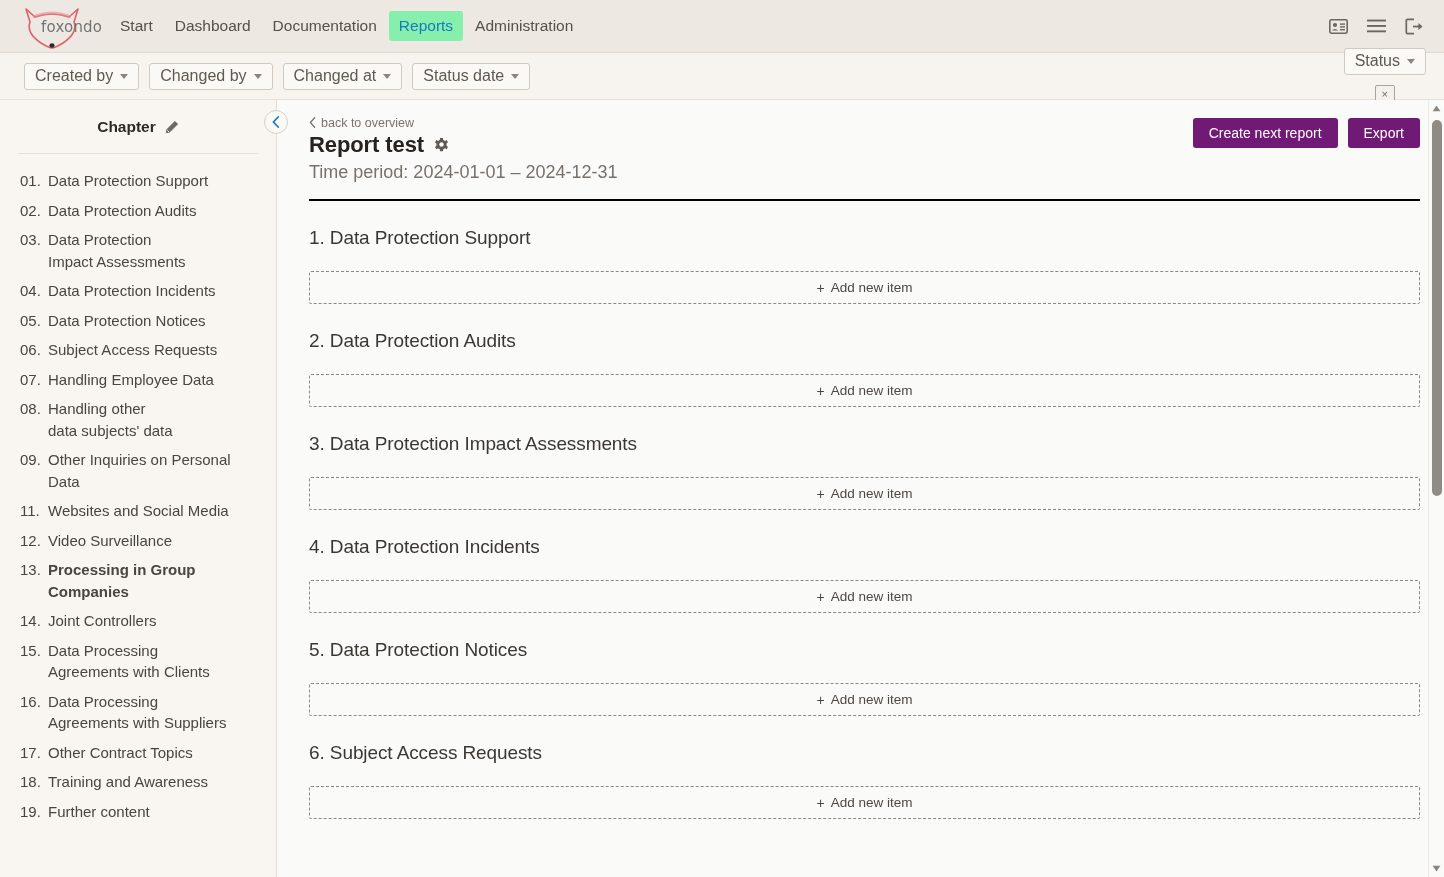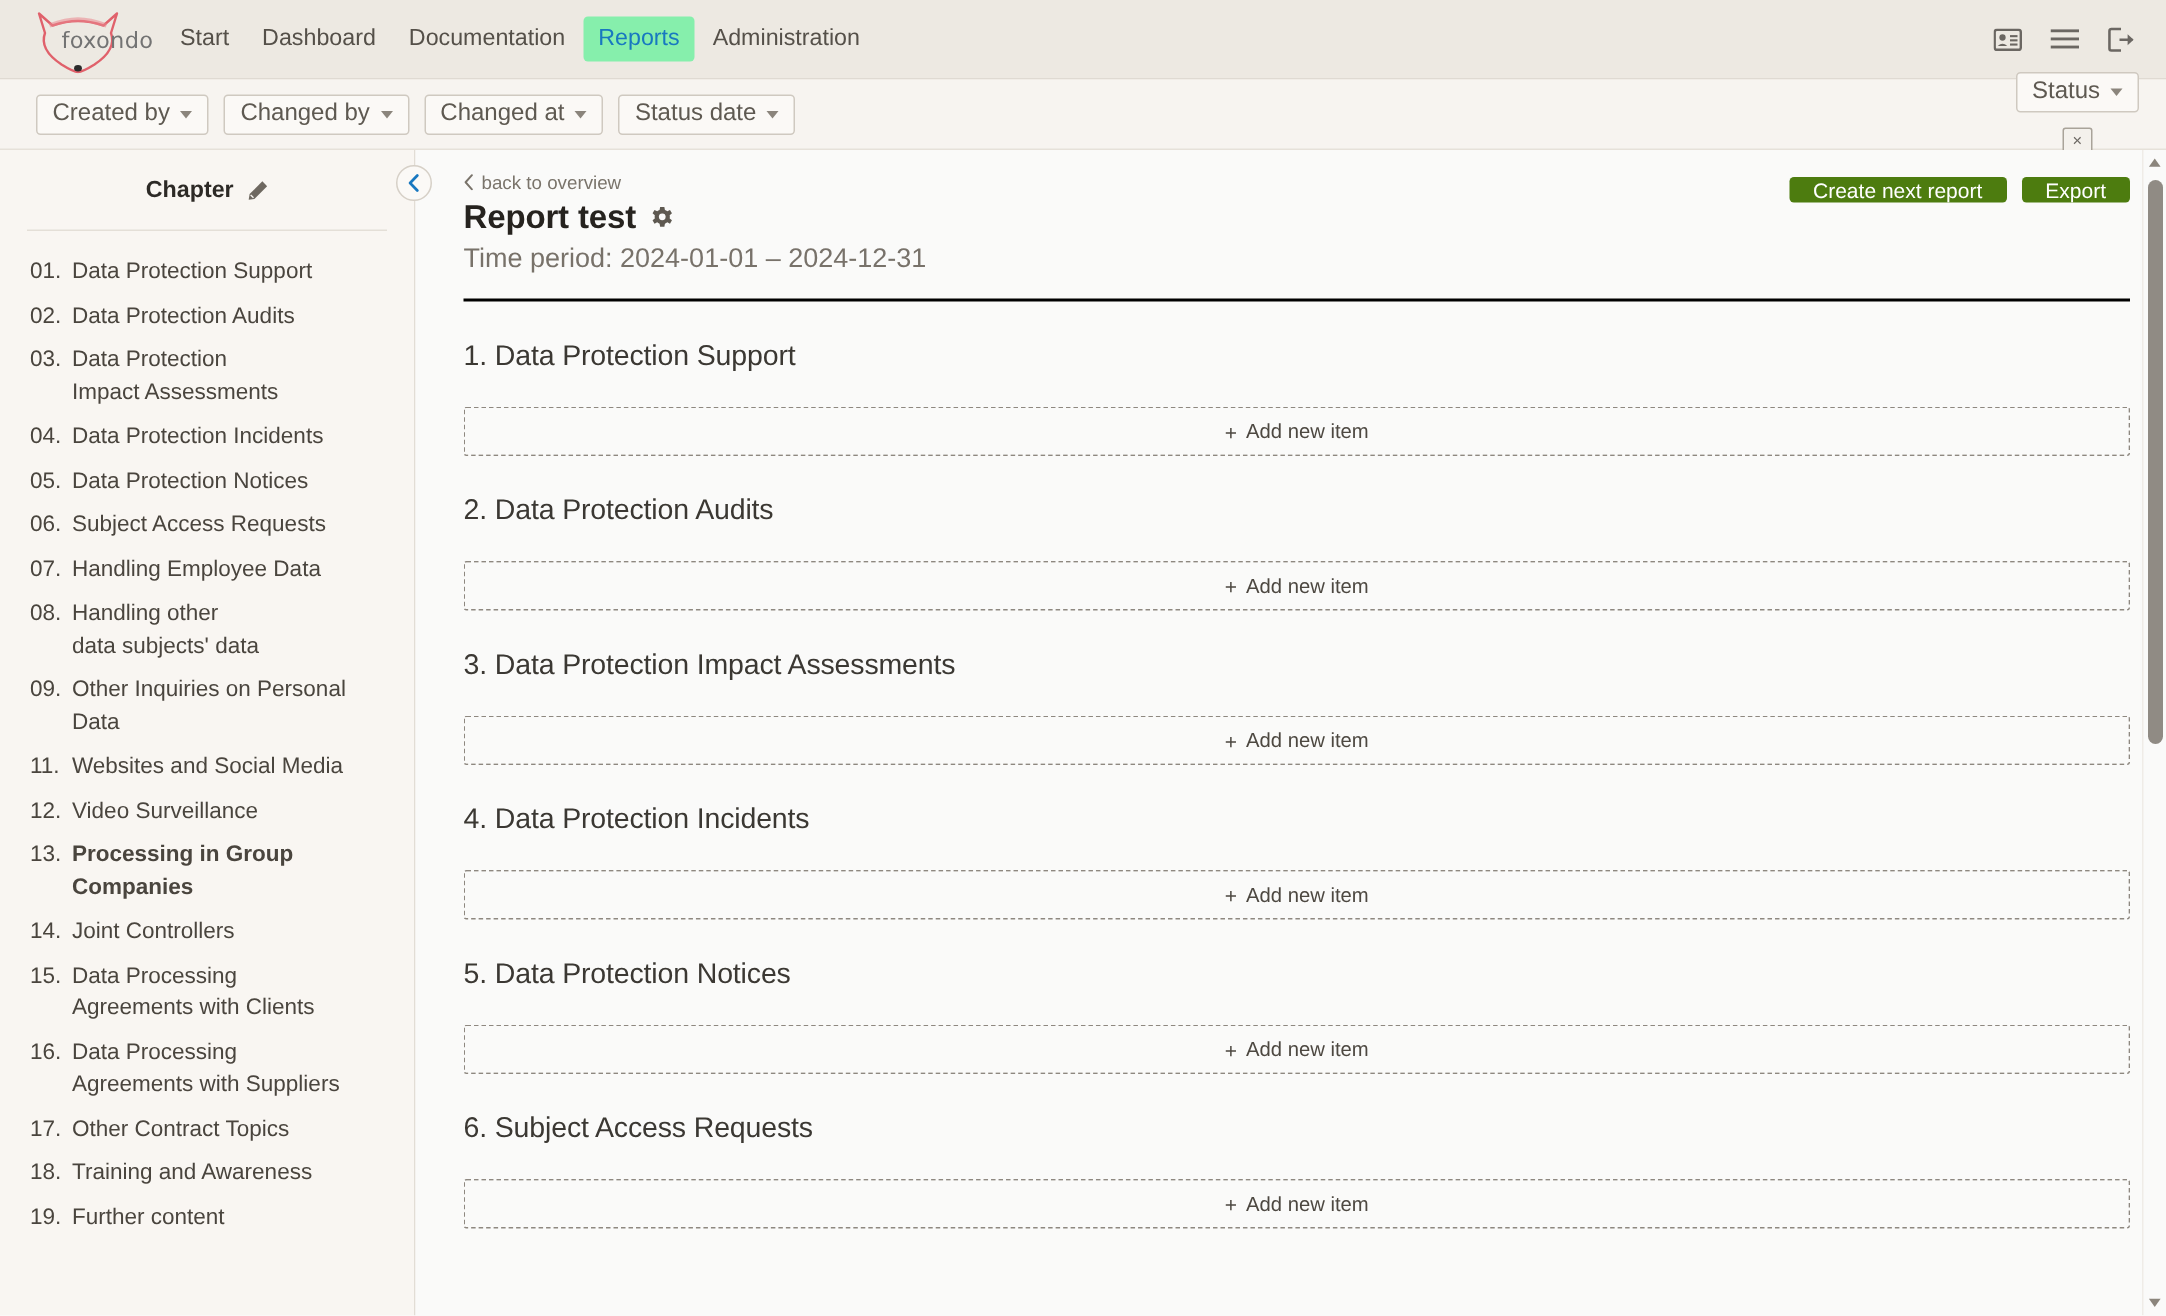--- a/index.html
+++ b/index.html
@@ -158,25 +158,25 @@
     font-size: 12.5px; color: #7A746B; cursor: pointer;
     margin-bottom: 2px;
   }
   .title-row { display: flex; align-items: center; gap: 10px; }
   .page-title { font-size: 22px; font-weight: bold; color: #26231F; letter-spacing: -.1px; }
   .gear-icon { cursor: pointer; color: #5E5951; display: flex; align-items: center; }
   .time-period { font-size: 18px; color: #78726A; margin-top: 4px; }
 
   .head-actions { position: absolute; right: 0; top: 18px; display: flex; gap: 10px; }
   .btn-primary {
-    background: #4d7c0f;
+    background: #701a75;
     color: #FFFFFF;
     border: none;
     border-radius: 3px;
-    height: 17px;
+    height: 30px;
     padding: 0 16px;
     font-size: 14px;
     cursor: pointer;
     font-family: "Liberation Sans", sans-serif;
     white-space: nowrap;
   }
 
   .section { padding-top: 26px; }
   .section-title {
     font-size: 19px;

